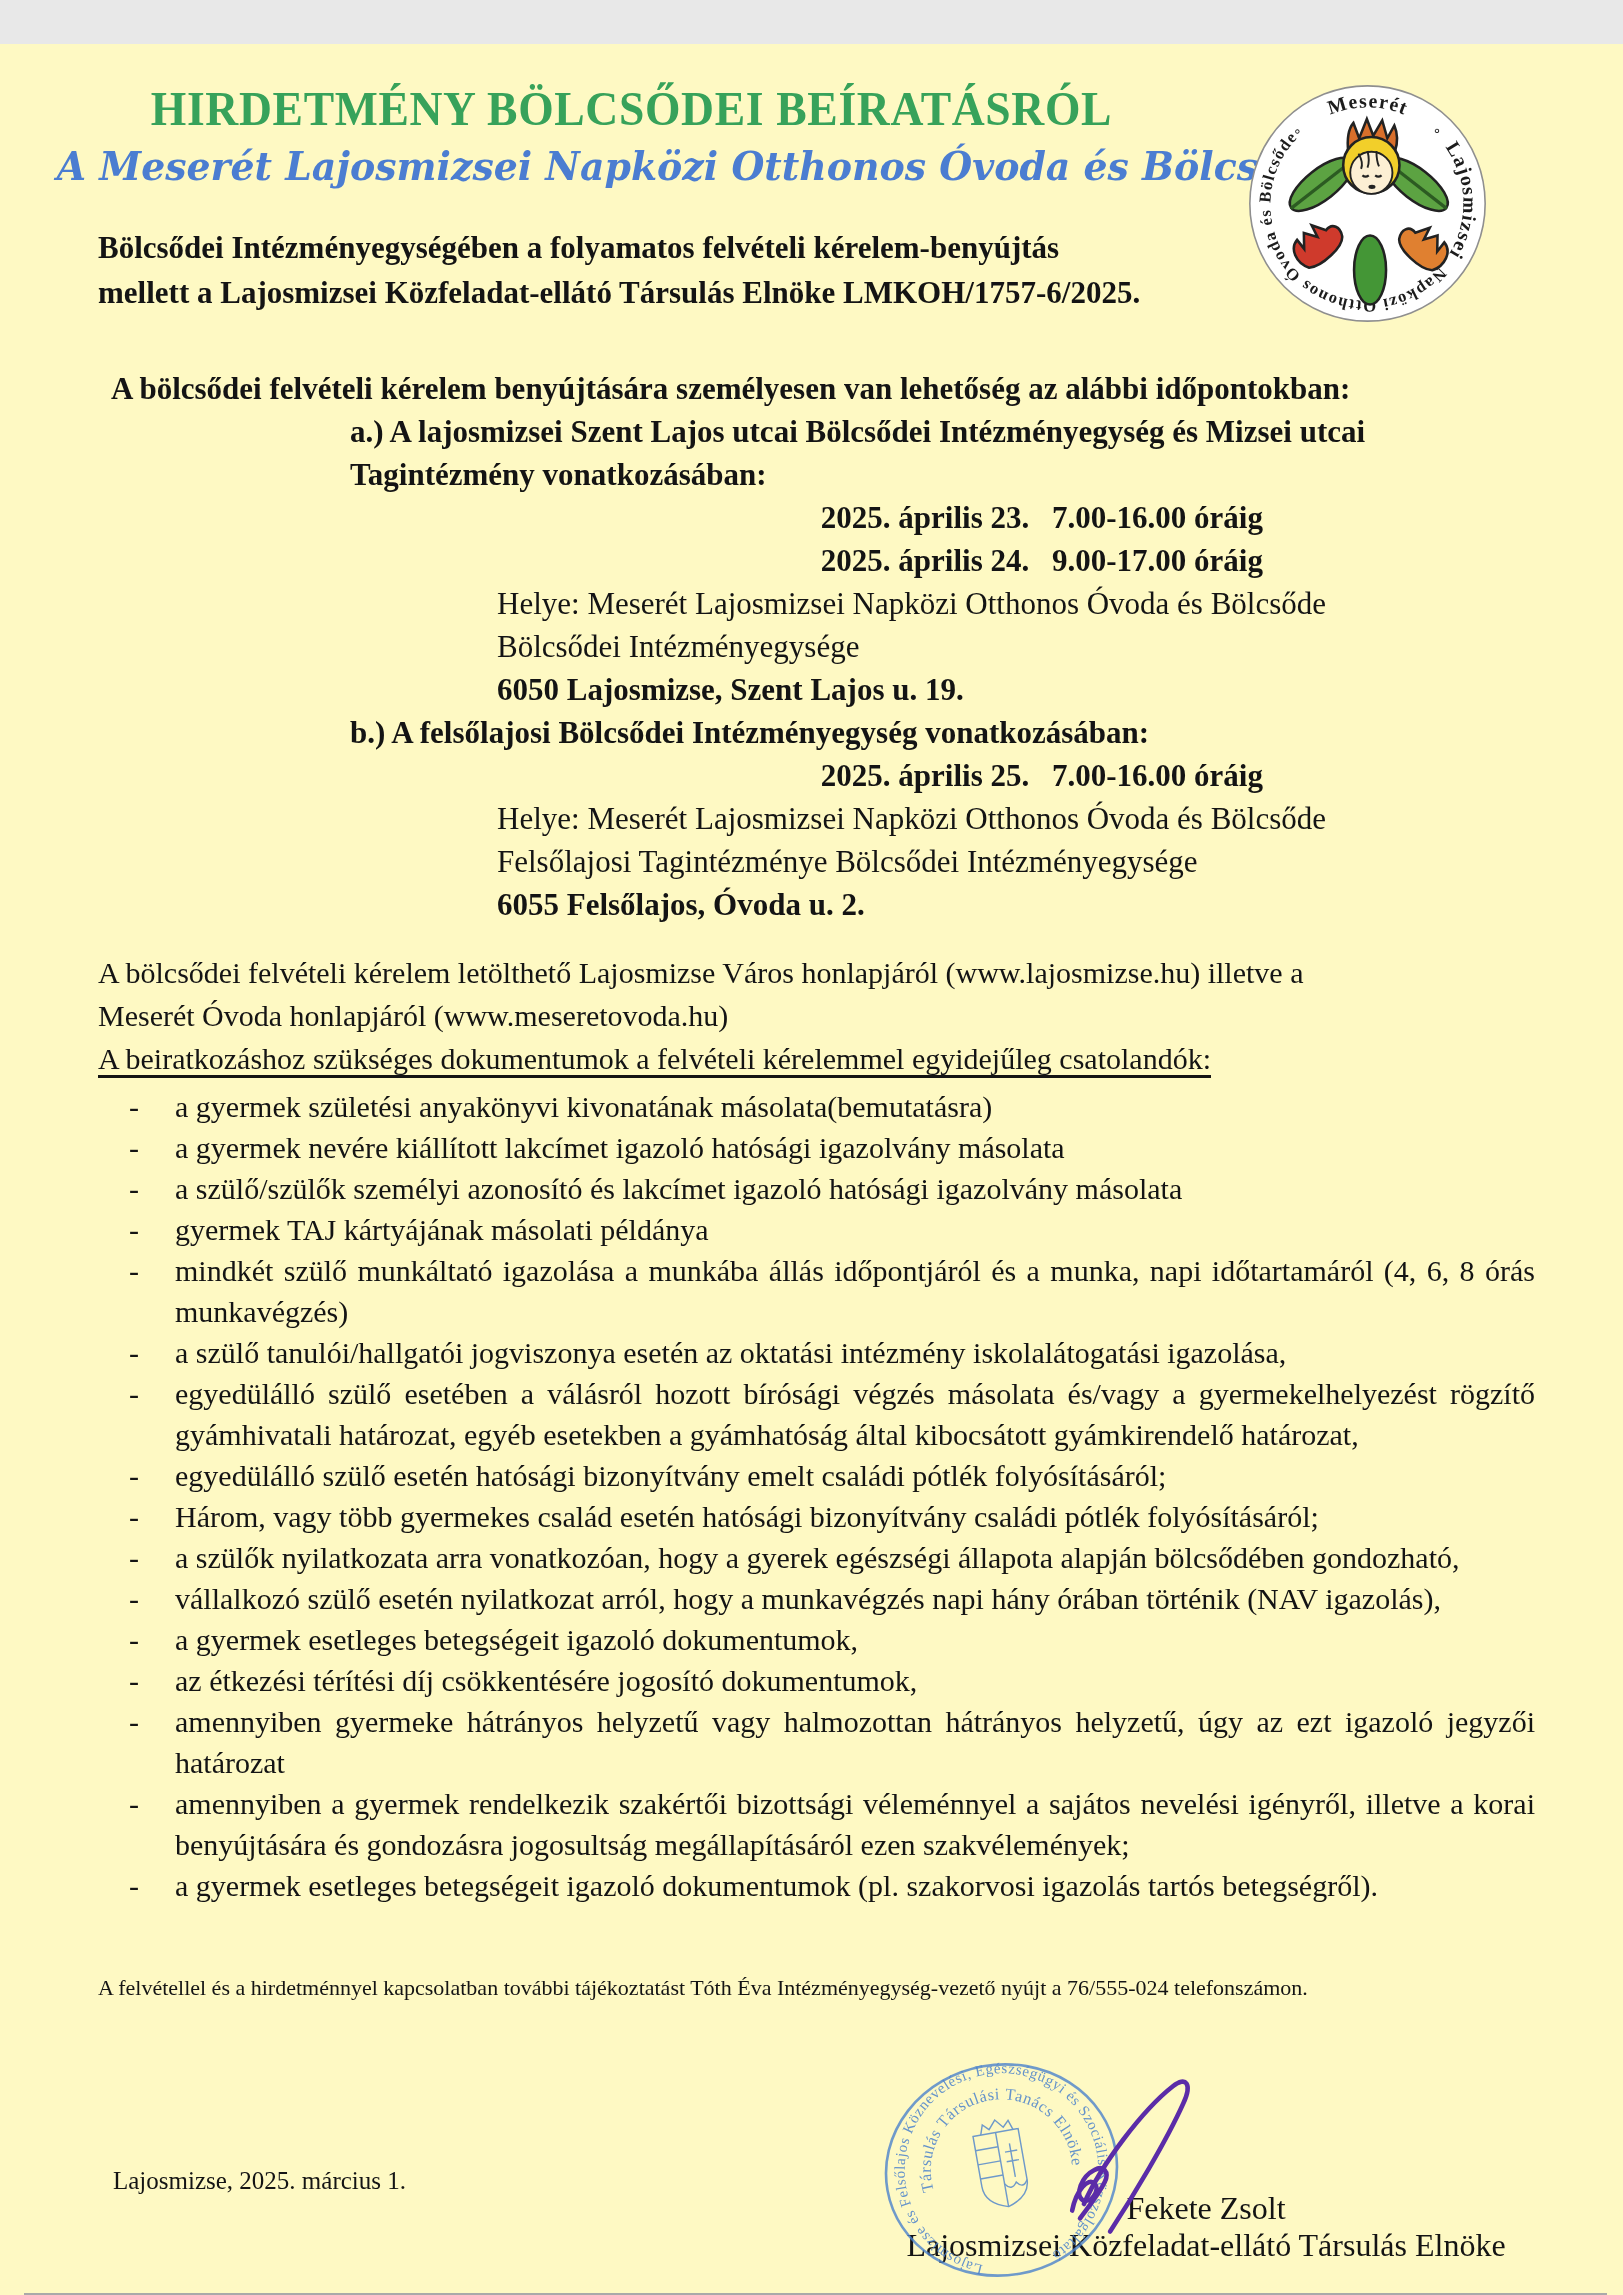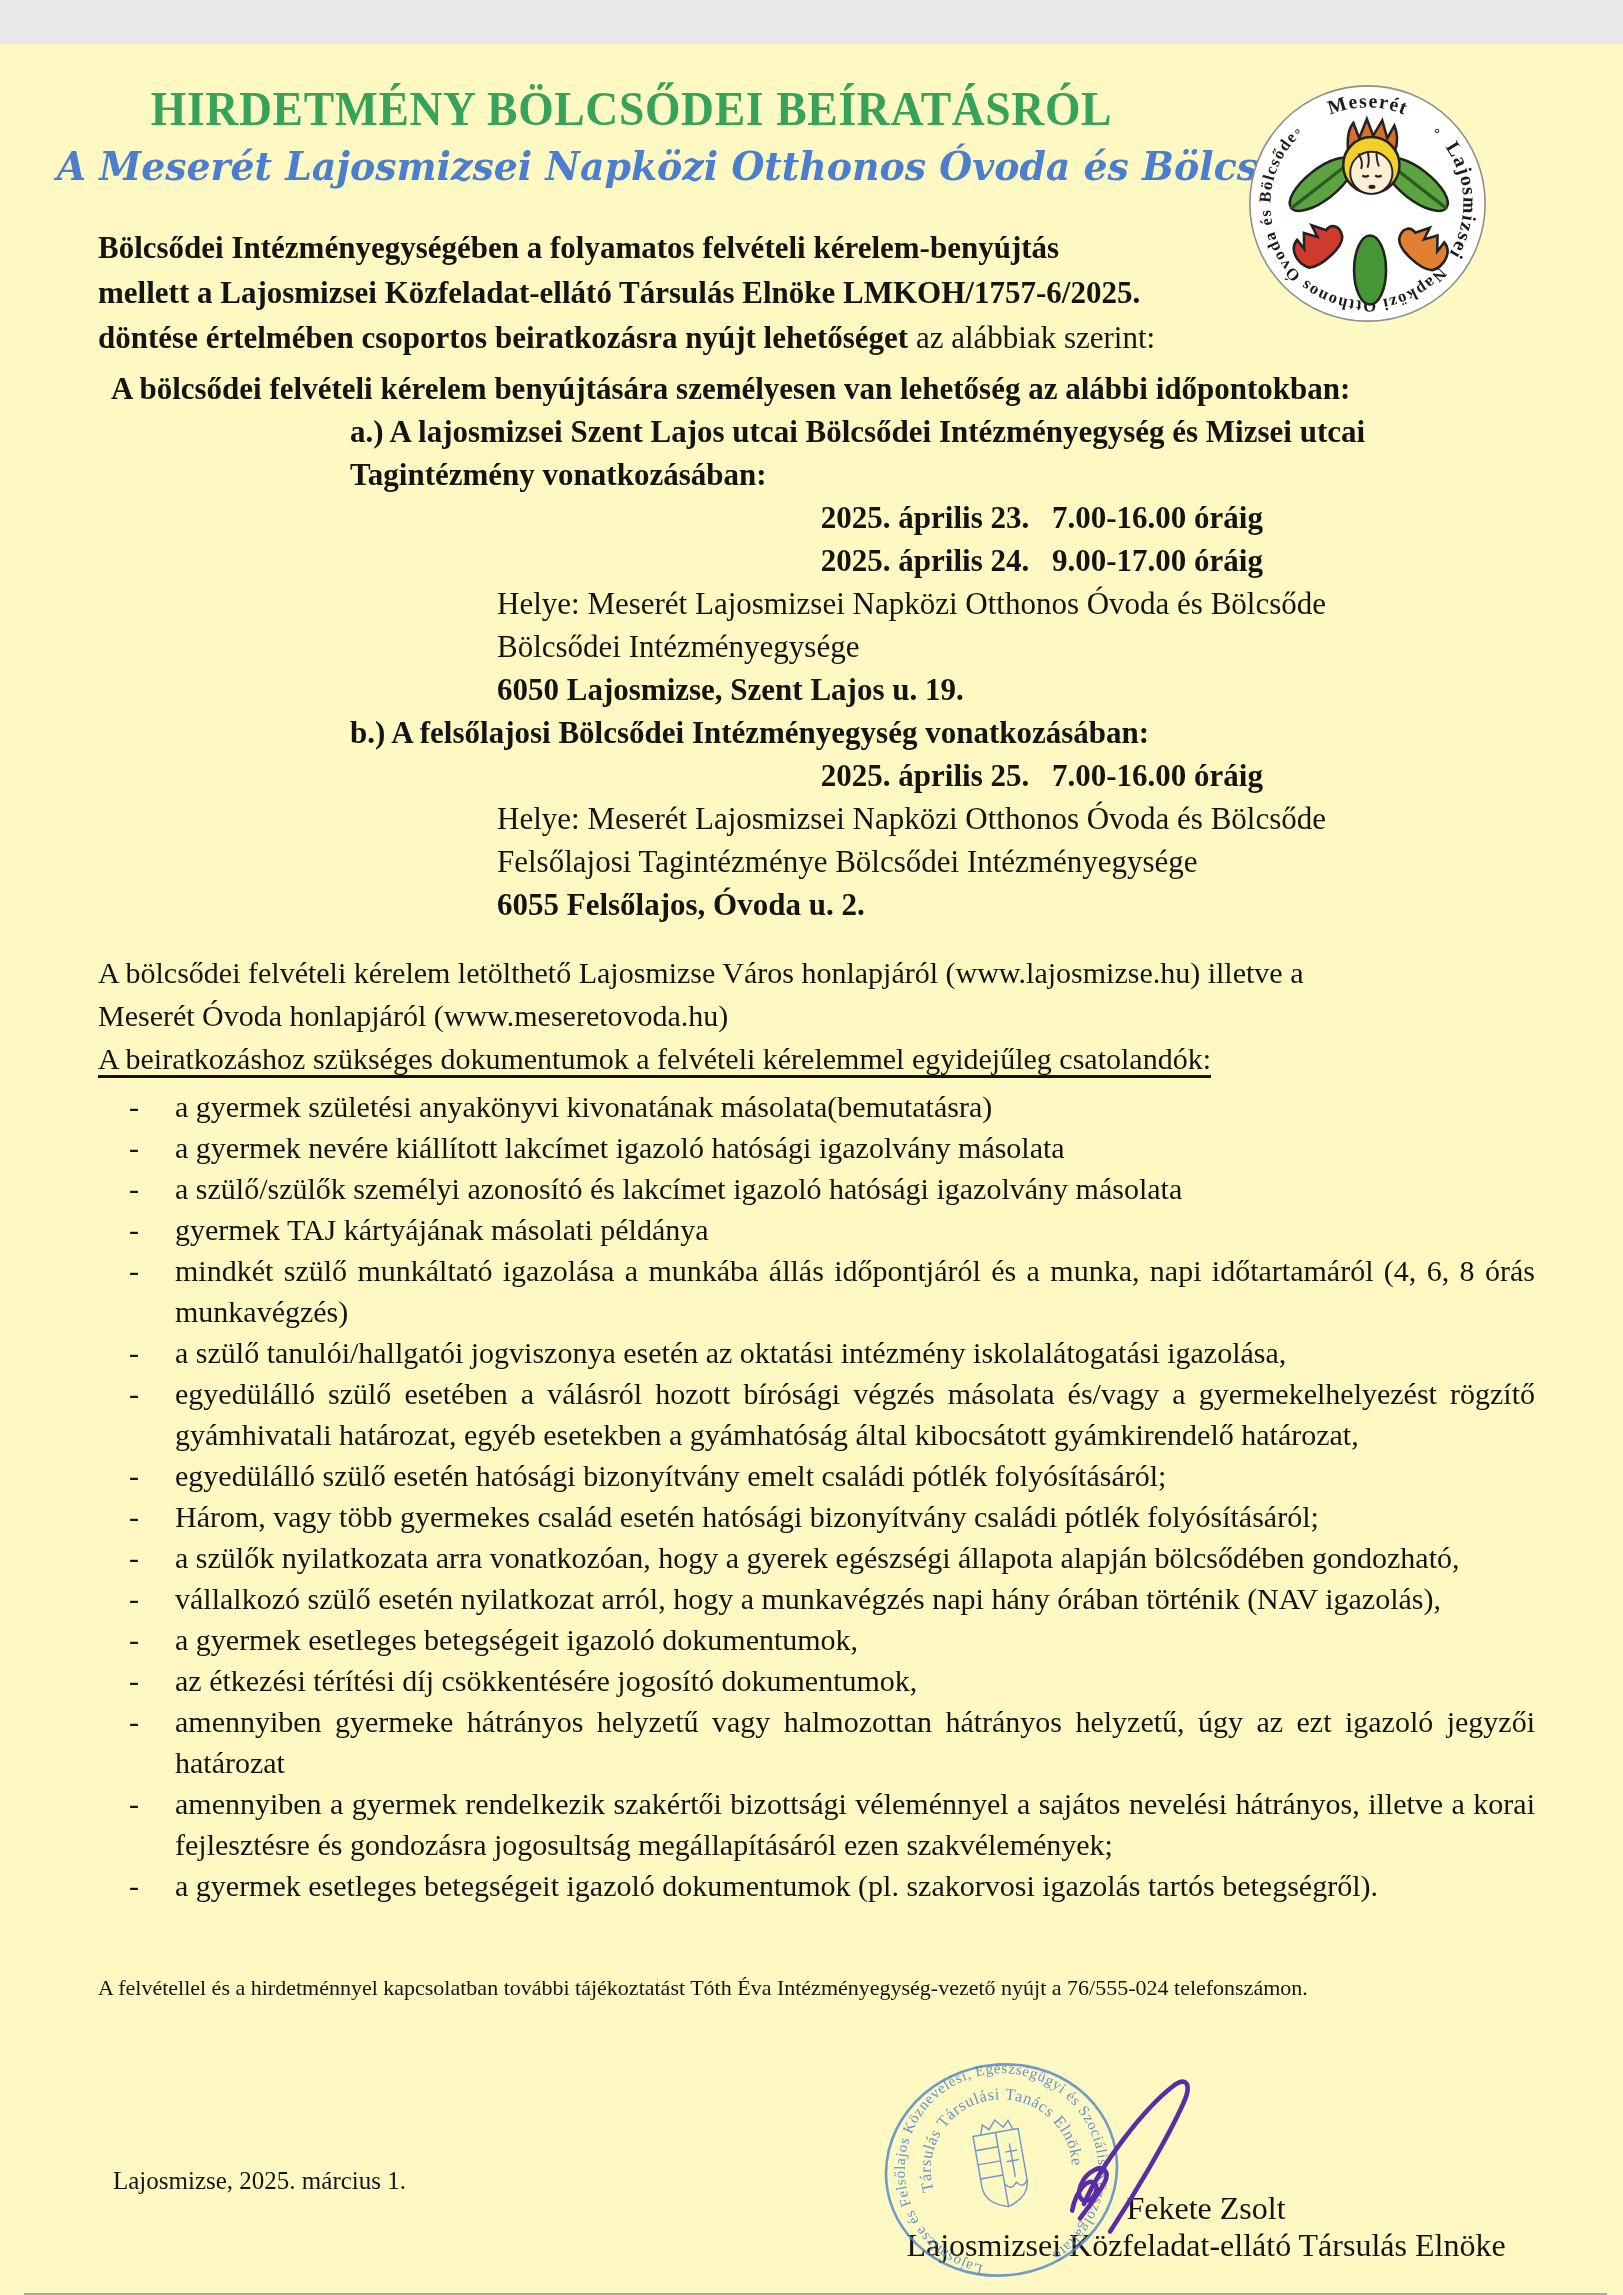--- a/index.html
+++ b/index.html
@@ -103,21 +103,20 @@
       <circle cx="196" cy="142" r="33" fill="#fcefd4" stroke="#222" stroke-width="3"></circle>
       <path d="M176,112 q8,14 4,24 M190,108 q4,16 0,26 M204,108 q0,16 4,24" stroke="#222" stroke-width="3" fill="none"></path>
       <path d="M182,146 q5,4 10,0 M202,146 q5,4 10,0" stroke="#222" stroke-width="3.5" fill="none"></path>
       <ellipse cx="197" cy="164" rx="5.5" ry="3.5" fill="#222"></ellipse>
     </g>
   </svg>
 
   <div class="intro">
     <div>Bölcsődei Intézményegységében a folyamatos felvételi kérelem-benyújtás</div>
     <div>mellett a Lajosmizsei Közfeladat-ellátó Társulás Elnöke LMKOH/1757-6/2025.</div>
-    <div><span>döntése értelmében csoportos beiratkozásra nyújt lehetőséget</span><span class="reg"> az alábbiak szerint:</span></div>
   </div>
 
   <div class="schedule">
     <div class="sched-heading">A bölcsődei felvételi kérelem benyújtására személyesen van lehetőség az alábbi időpontokban:</div>
 
     <div class="sec-head">a.) A lajosmizsei Szent Lajos utcai Bölcsődei Intézményegység és Mizsei utcai</div>
     <div class="sec-head">Tagintézmény vonatkozásában:</div>
     <div>
 
         <div class="time-line"><span class="time-date">2025. április 23.</span><span>7.00-16.00 óráig</span></div>
@@ -219,21 +218,21 @@
         <span class="doc-text">az étkezési térítési díj csökkentésére jogosító dokumentumok,</span>
       </div>
 
       <div class="doc-item">
         <span class="doc-marker">-</span>
         <span class="doc-text">amennyiben gyermeke hátrányos helyzetű vagy halmozottan hátrányos helyzetű, úgy az ezt igazoló jegyzői határozat</span>
       </div>
 
       <div class="doc-item">
         <span class="doc-marker">-</span>
-        <span class="doc-text">amennyiben a gyermek rendelkezik szakértői bizottsági véleménnyel a sajátos nevelési hátrányos, illetve a korai fejlesztésre és gondozásra jogosultság megállapításáról ezen szakvélemények;</span>
+        <span class="doc-text">amennyiben a gyermek rendelkezik szakértői bizottsági véleménnyel a sajátos nevelési igényről, illetve a korai benyújtására és gondozásra jogosultság megállapításáról ezen szakvélemények;</span>
       </div>
 
       <div class="doc-item">
         <span class="doc-marker">-</span>
         <span class="doc-text">a gyermek esetleges betegségeit igazoló dokumentumok (pl. szakorvosi igazolás tartós betegségről).</span>
       </div>
     </div>
 
   <div class="contact">A felvétellel és a hirdetménnyel kapcsolatban további tájékoztatást Tóth Éva Intézményegység-vezető nyújt a 76/555-024 telefonszámon.</div>
 

